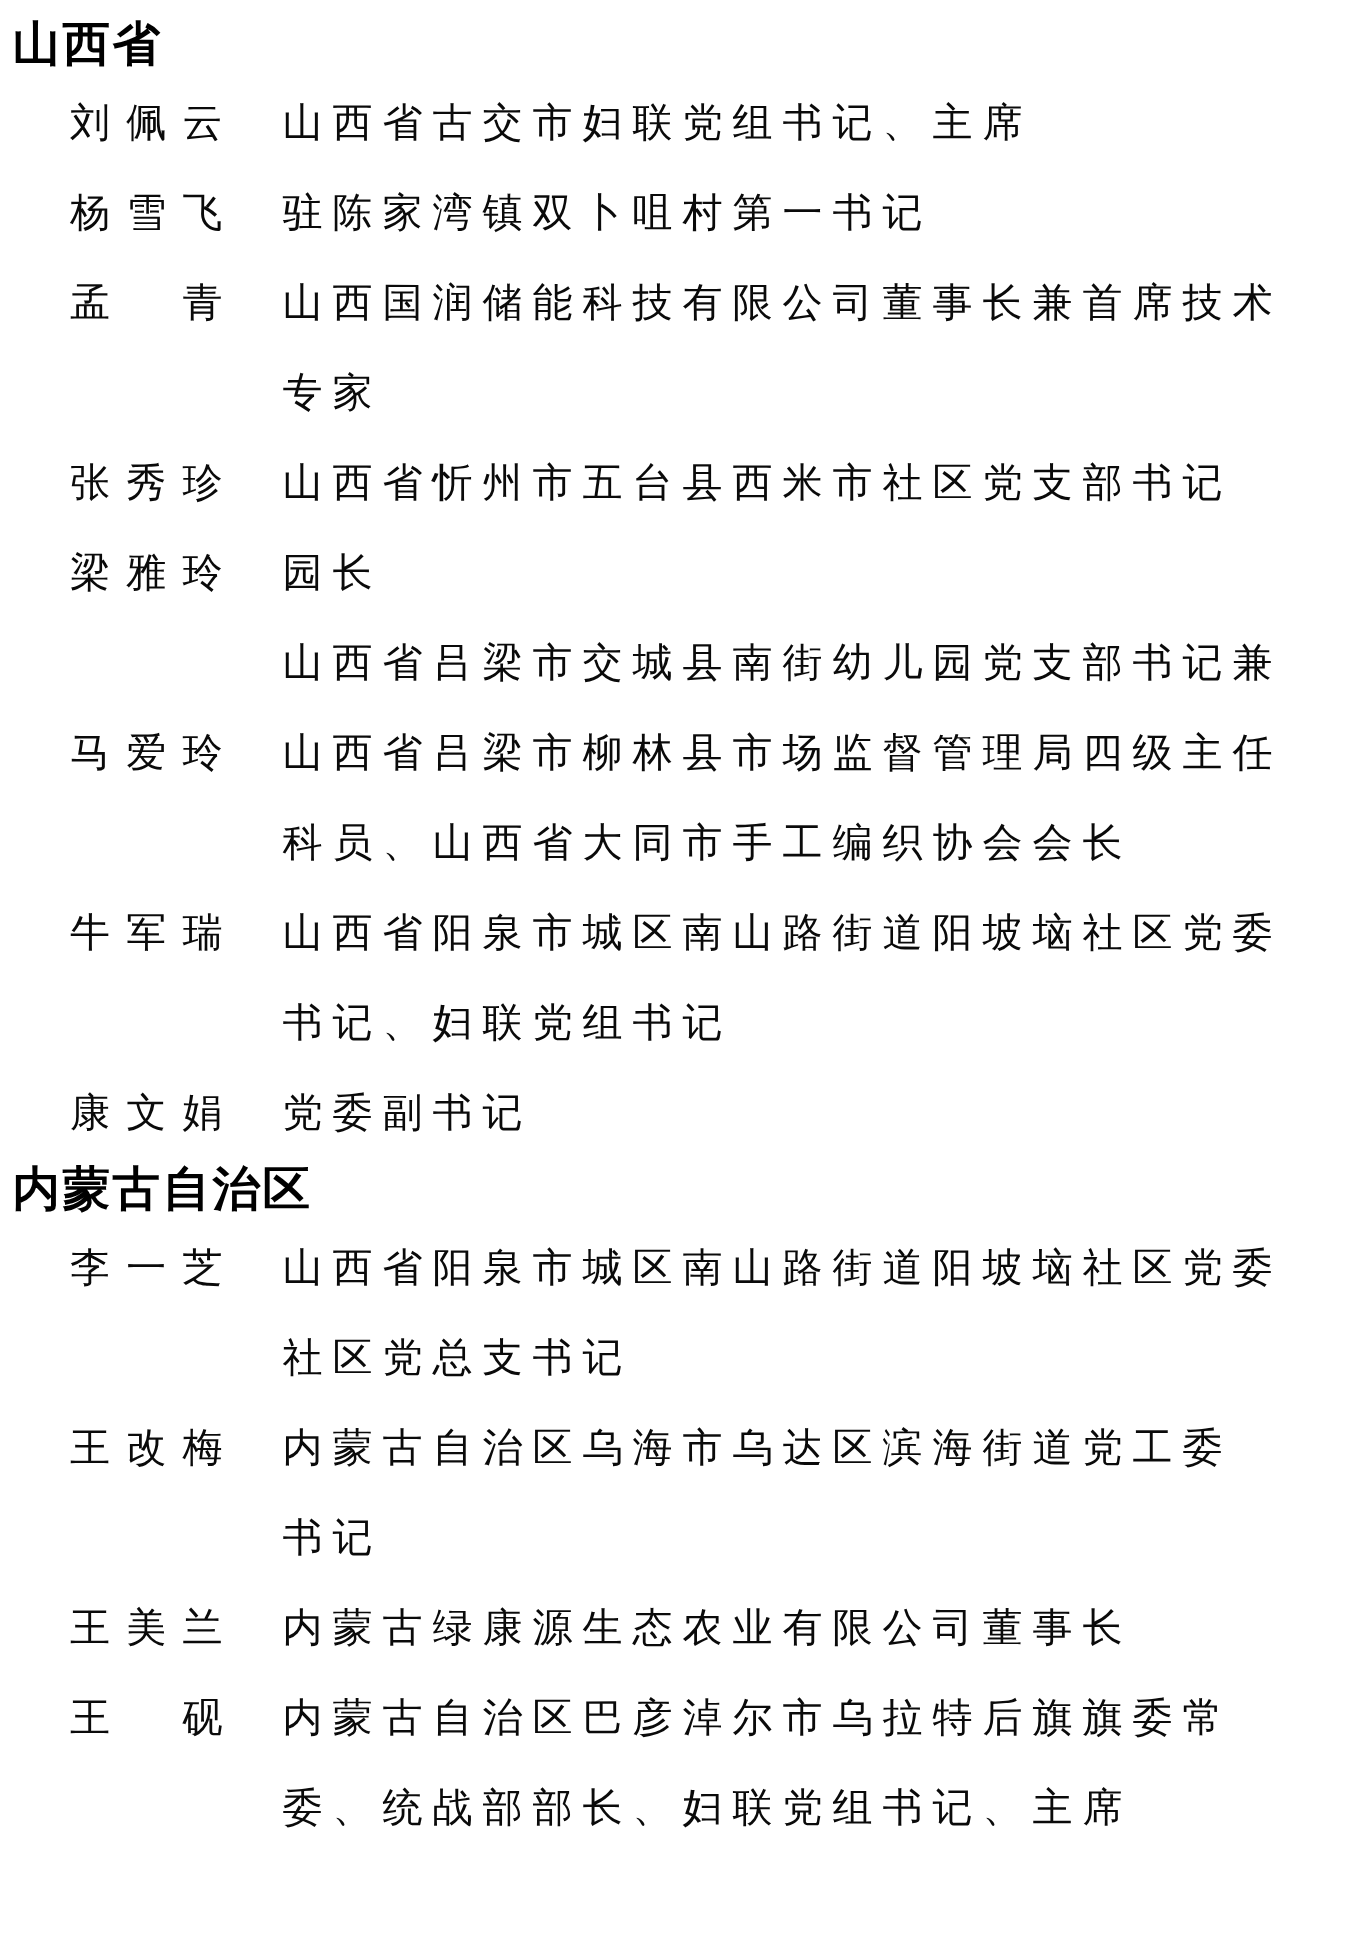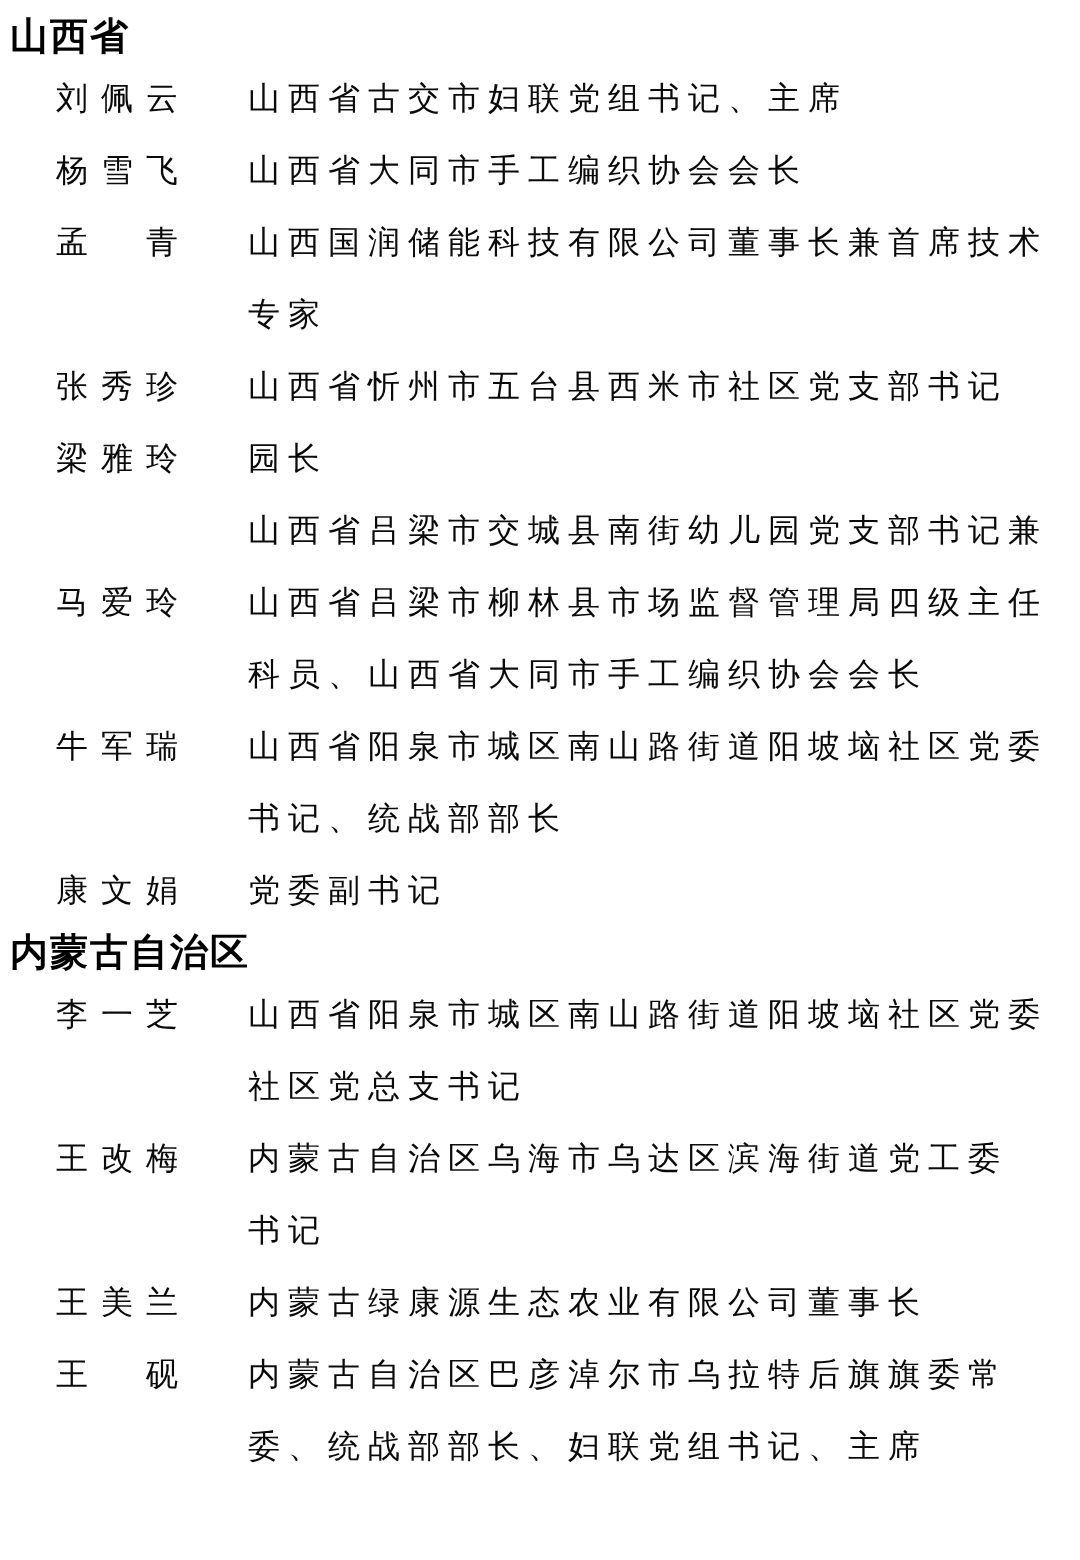--- a/index.html
+++ b/index.html
@@ -39,21 +39,21 @@
     width: 122px;
     margin-left: 46px;
     font-size: 32px;
     line-height: 72px;
     text-align: justify;
     text-align-last: justify;
     color: #0a0a0a;
   }
   .pos-cell {
     flex: 0 0 auto;
-    margin-left: 70px;
+    margin-left: 48px;
     width: 810px;
   }
   .pos-line {
     font-size: 32px;
     line-height: 72px;
     letter-spacing: 8px;
     white-space: nowrap;
     color: #0a0a0a;
   }
 </style>
@@ -65,21 +65,21 @@
       <div class="section-header">山西省</div>
       <div class="entry-row">
         <div class="name-cell">刘佩云</div>
         <div class="pos-cell">
           <div class="pos-line">山西省古交市妇联党组书记、主席</div>
         </div>
       </div>
       <div class="entry-row">
         <div class="name-cell">杨雪飞</div>
         <div class="pos-cell">
-          <div class="pos-line">山西省大同市手工编织协会会长</div>
+          <div class="pos-line">驻陈家湾镇双卜咀村第一书记</div>
         </div>
       </div>
       <div class="entry-row">
         <div class="name-cell">孟青</div>
         <div class="pos-cell">
           <div class="pos-line">山西国润储能科技有限公司董事长兼首席技术</div>
           <div class="pos-line">专家</div>
         </div>
       </div>
       <div class="entry-row">
@@ -99,21 +99,21 @@
         <div class="name-cell">马爱玲</div>
         <div class="pos-cell">
           <div class="pos-line">山西省吕梁市柳林县市场监督管理局四级主任</div>
           <div class="pos-line">科员、山西省大同市手工编织协会会长</div>
         </div>
       </div>
       <div class="entry-row">
         <div class="name-cell">牛军瑞</div>
         <div class="pos-cell">
           <div class="pos-line">山西省阳泉市城区南山路街道阳坡垴社区党委</div>
-          <div class="pos-line">书记、统战部部长</div>
+          <div class="pos-line">书记、妇联党组书记</div>
         </div>
       </div>
       <div class="entry-row">
         <div class="name-cell">康文娟</div>
         <div class="pos-cell">
           <div class="pos-line">党委副书记</div>
         </div>
       </div>
       <div class="section-header">内蒙古自治区</div>
       <div class="entry-row">

